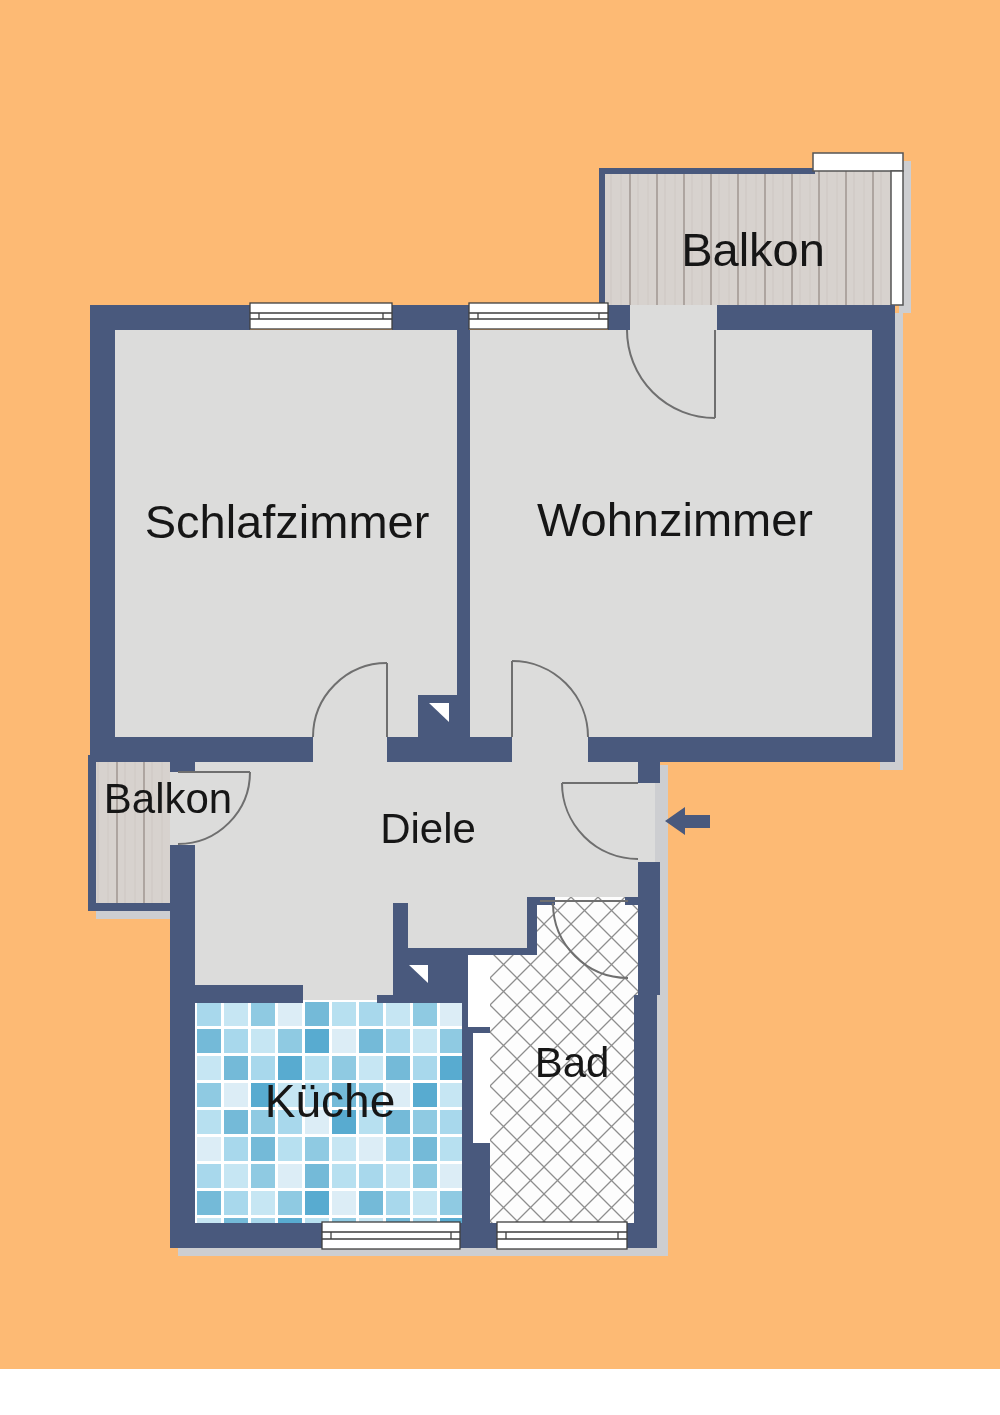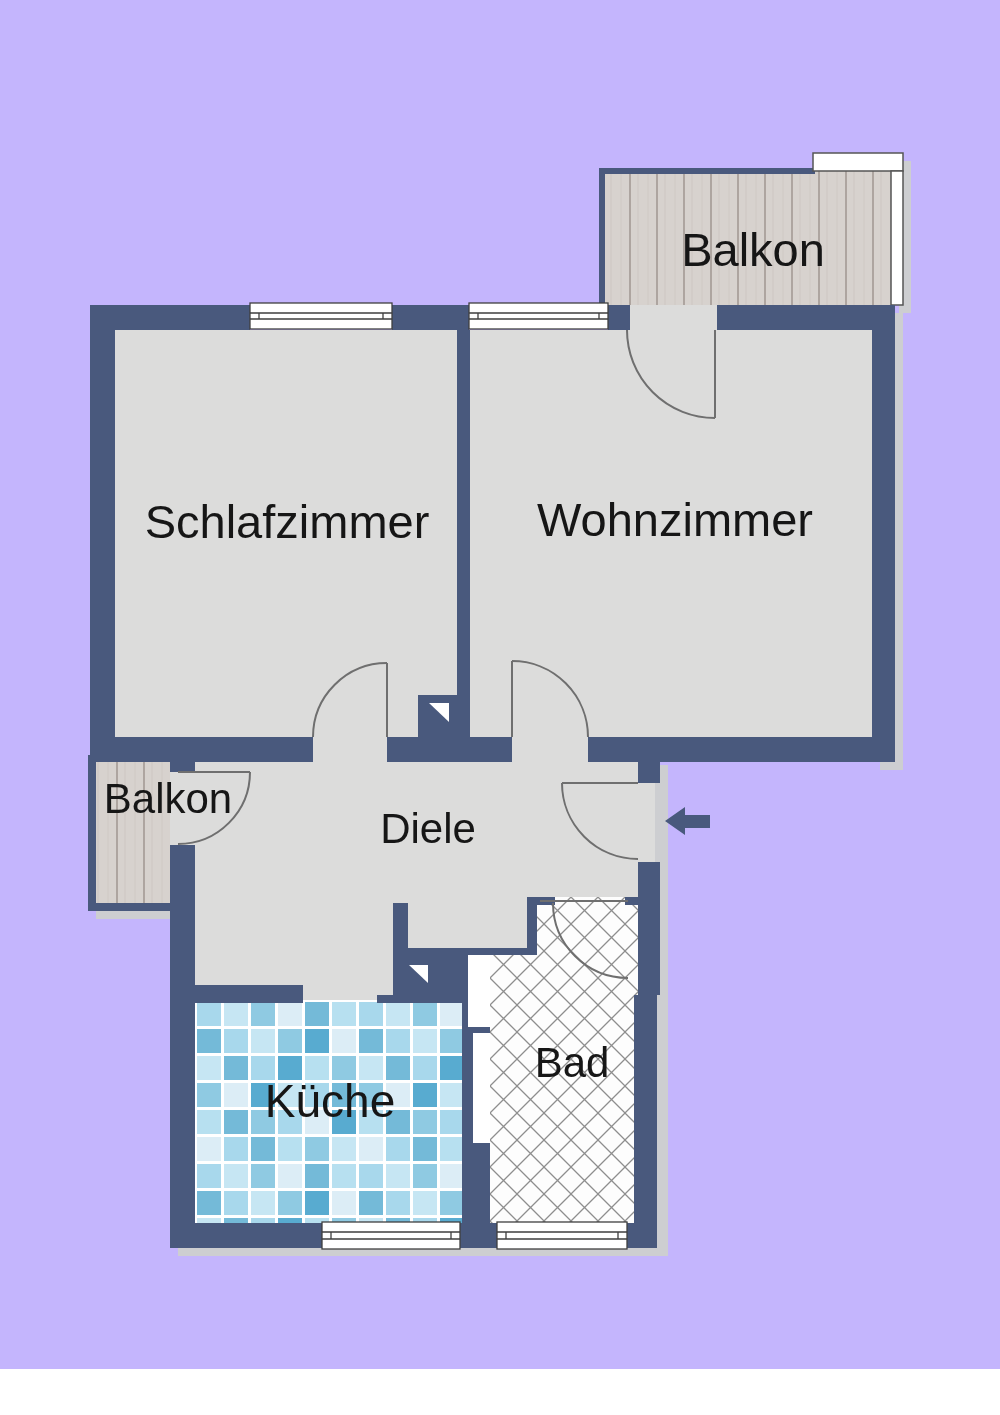--- a/index.html
+++ b/index.html
@@ -1,16 +1,16 @@
 <!DOCTYPE html>
 <html><head>
 <meta charset="utf-8">
 <style>
   html,body{margin:0;padding:0;background:#ffffff;}
-  .page{width:1000px;height:1369px;position:relative;background:#c4b5fd;overflow:hidden;}
+  .page{width:1000px;height:1369px;position:relative;background:#fdba74;overflow:hidden;}
   svg{display:block;}
   text{font-family:"Liberation Sans","DejaVu Sans",sans-serif;}
   .lbl-lg{font-size:47px;}
   .lbl-md{font-size:46px;}
   .lbl-sm{font-size:42px;}
   .t-mid{text-anchor:middle;}
 </style>
 </head>
 <body>
 

